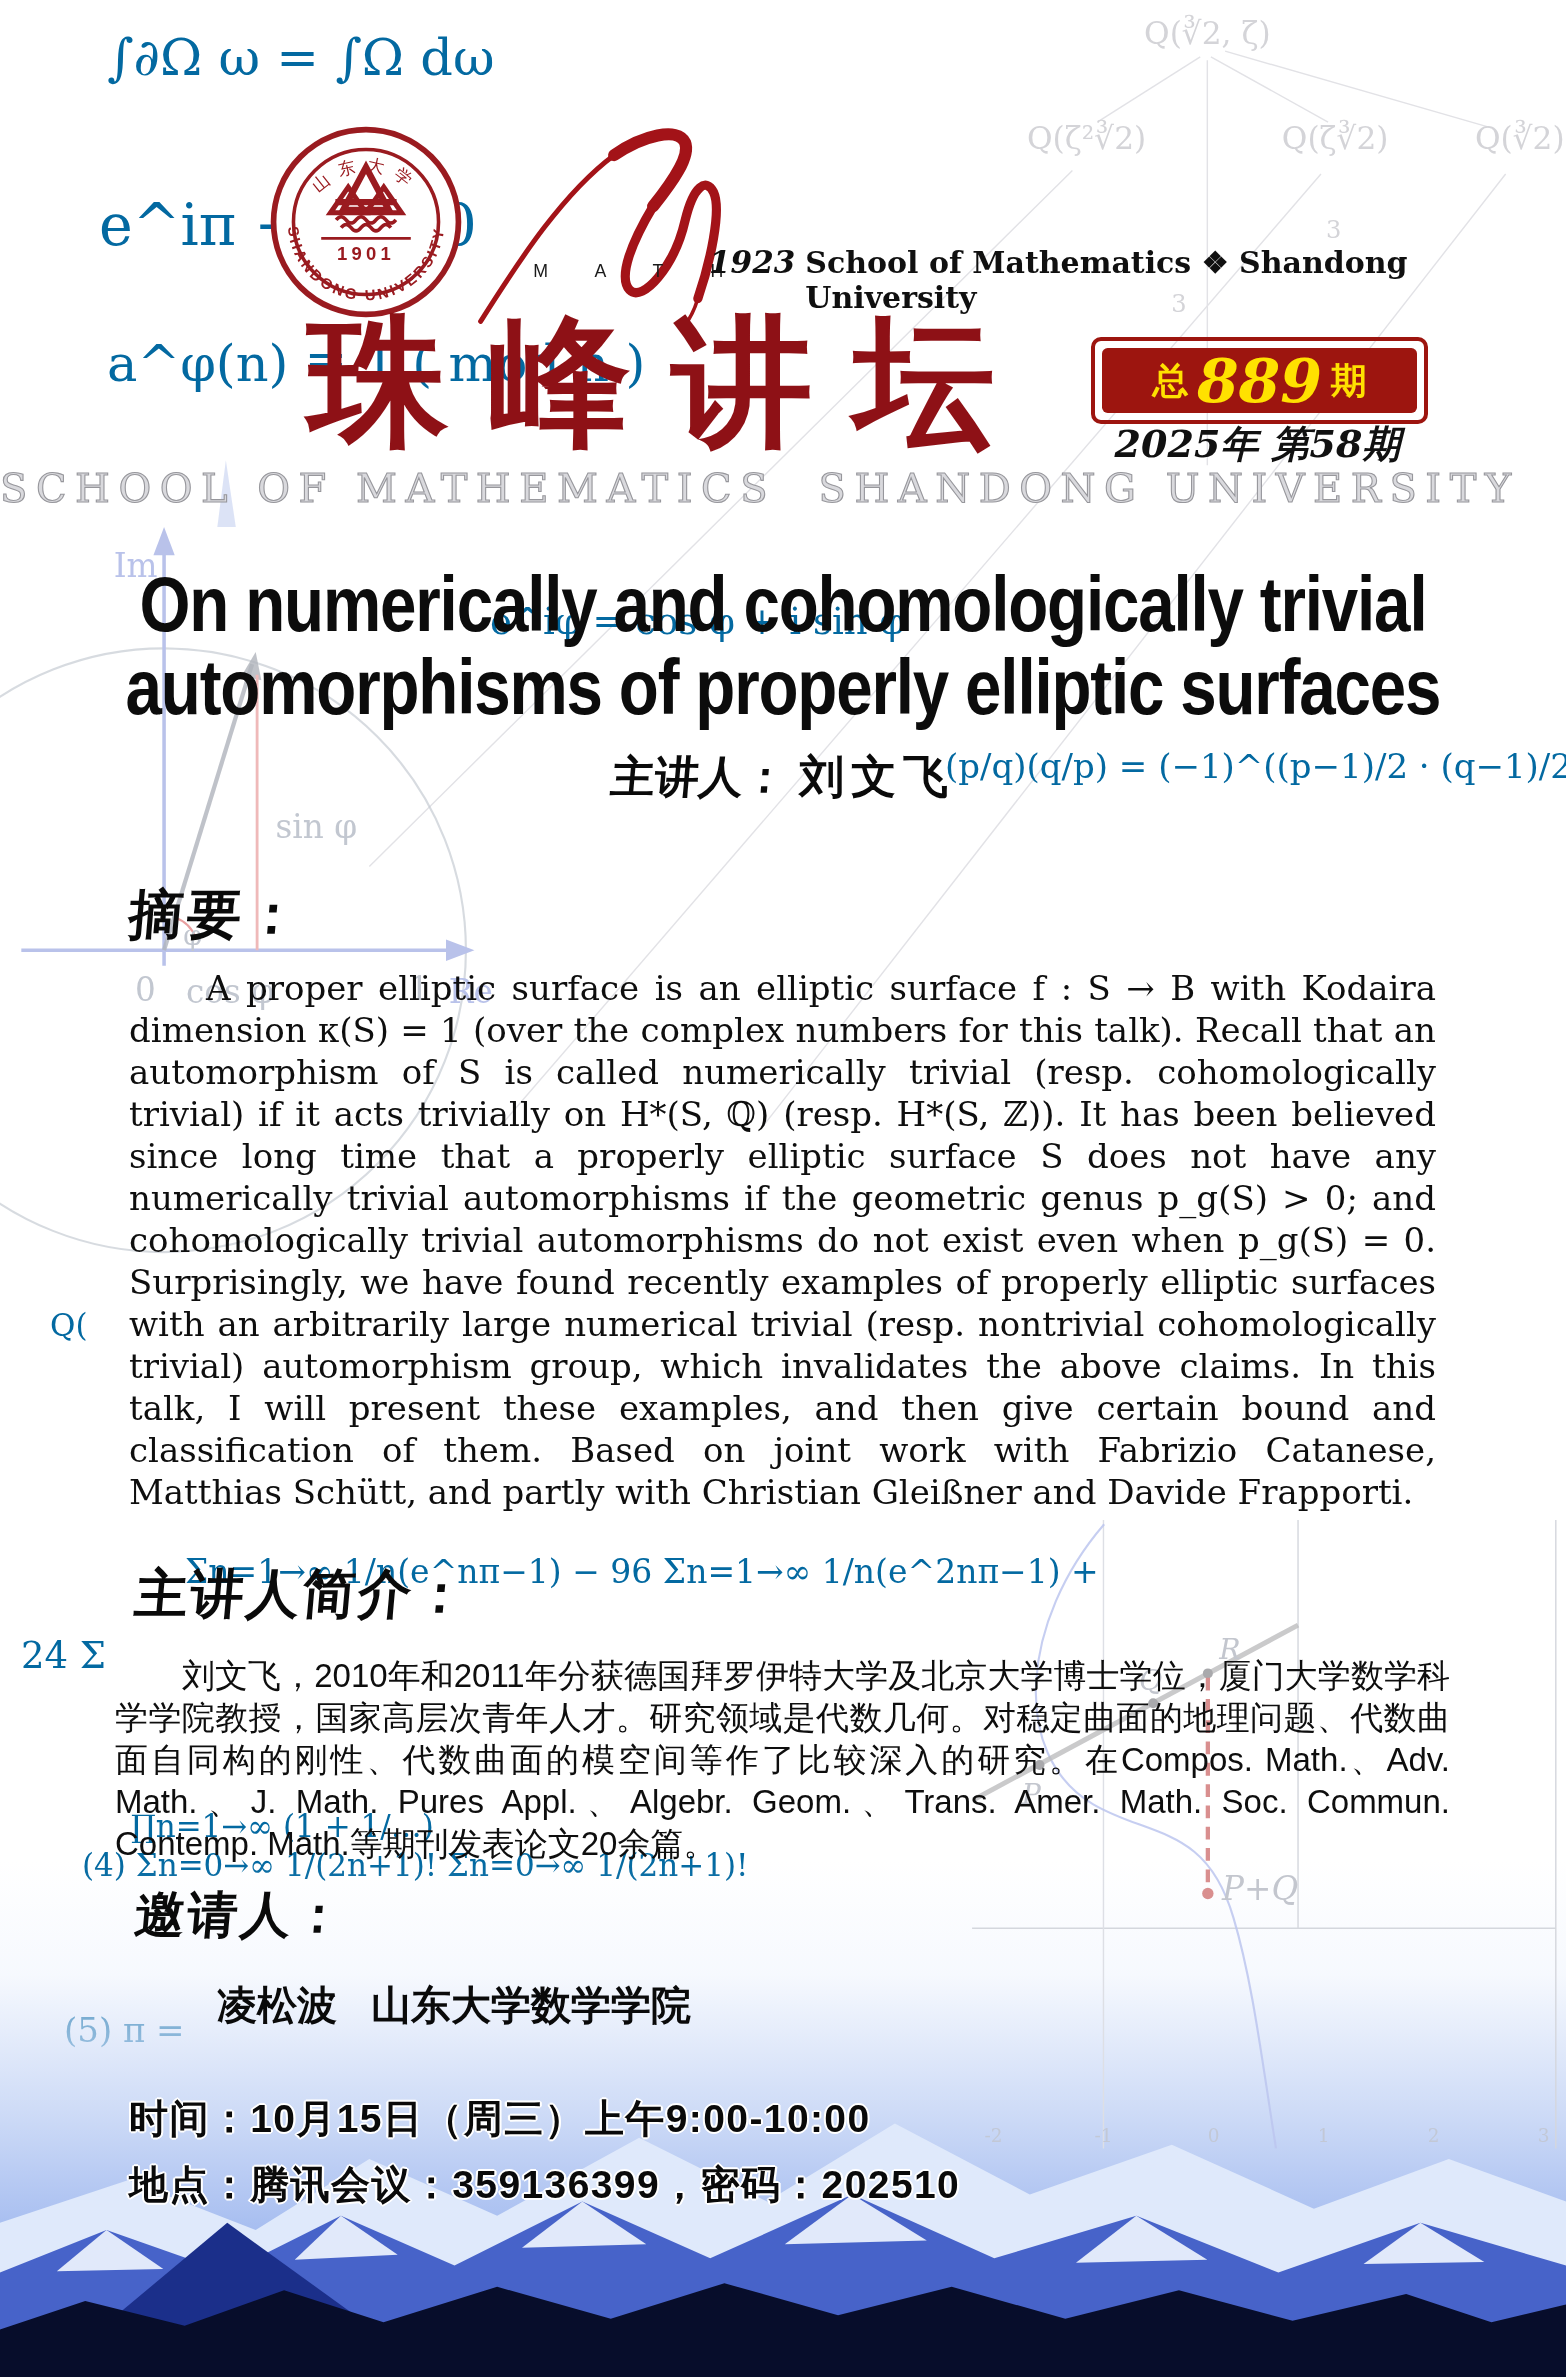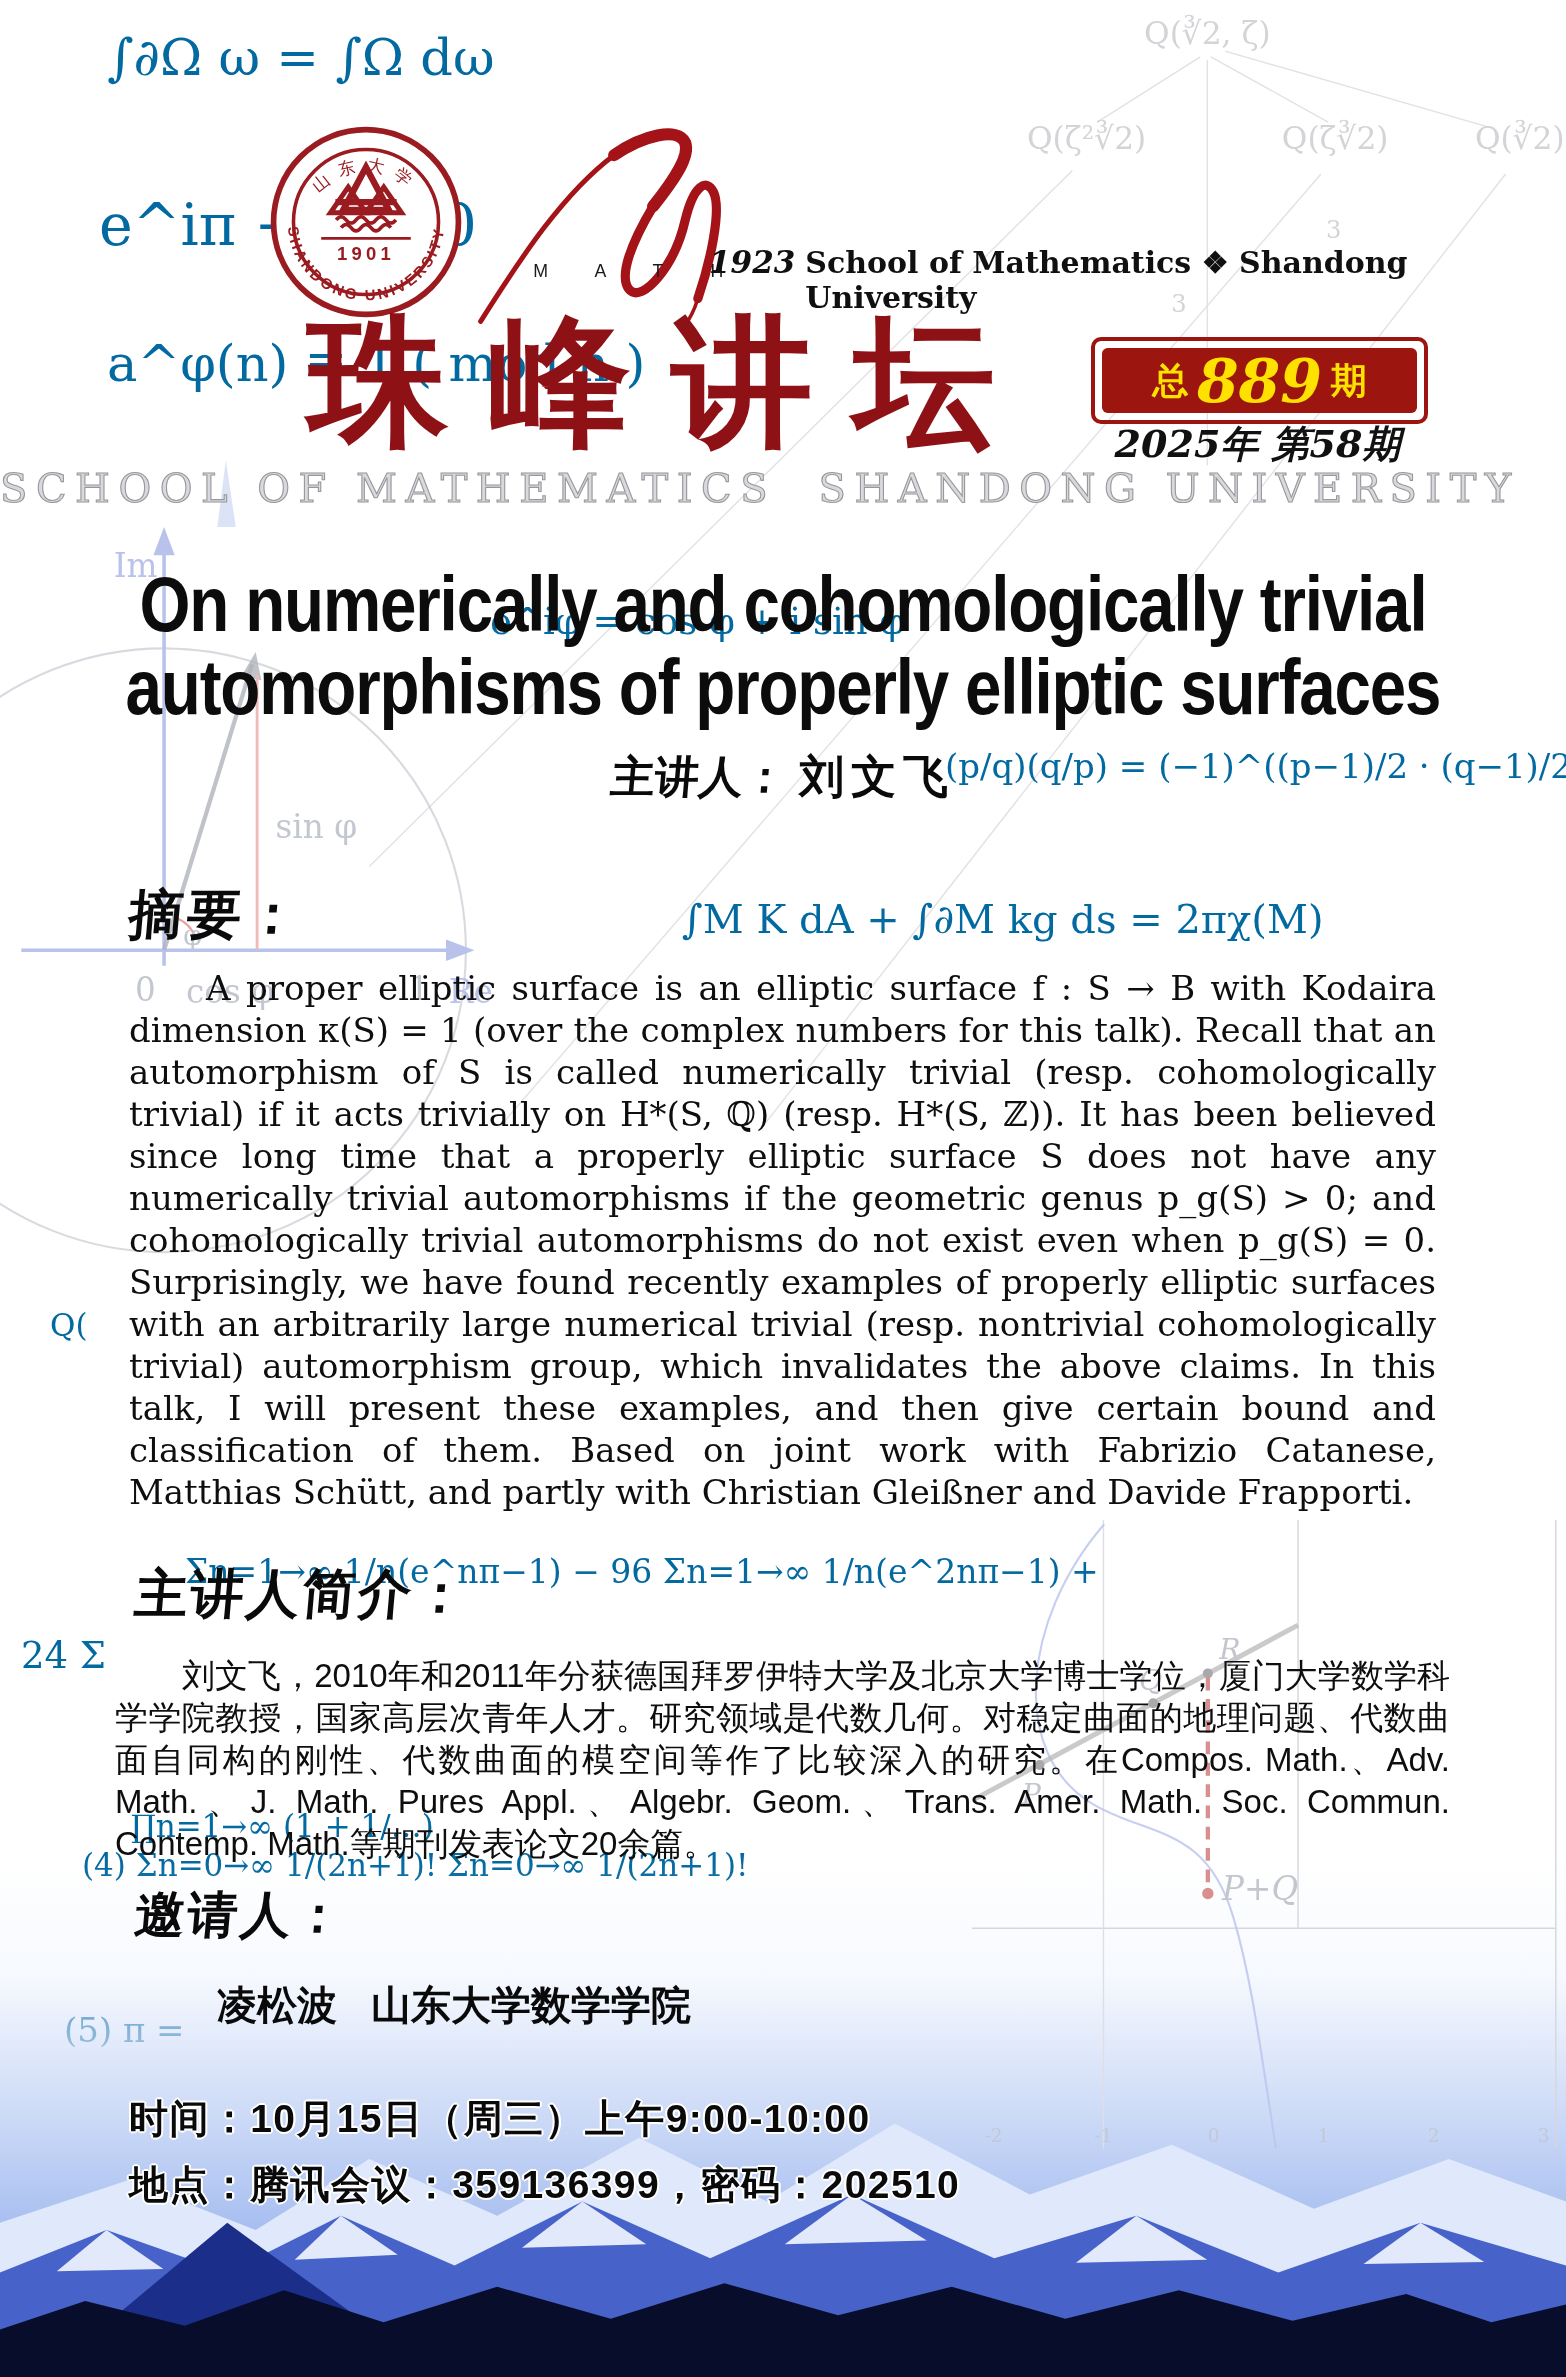--- a/index.html
+++ b/index.html
@@ -94,21 +94,20 @@
         <text x="576" y="1408">1</text>
       </g>
     </g>
   </svg>
 
   <div class="wm" style="left:107px;top:28px;font-size:51px;">∫∂Ω ω = ∫Ω dω</div>
   <div class="wm" style="left:99px;top:192px;font-size:57px;">e^iπ + 1 = 0</div>
   <div class="wm" style="left:107px;top:334px;font-size:51px;text-align:center;">a^φ(n) ≡ 1 ( mod n )</div>
   <div class="wm" style="left:490px;top:600px;font-size:37px;">e^iφ = cos φ + i sin φ</div>
   <div class="wm" style="left:945px;top:746px;font-size:34px;">(p/q)(q/p) = (−1)^((p−1)/2 · (q−1)/2)</div>
-  <div class="wm" style="left:682px;top:896px;font-size:40px;">∫M K dA + ∫∂M kg ds = 2πχ(M)</div>
   <div class="wm" style="left:185px;top:1552px;font-size:33px;">Σn=1→∞ 1/n(e^nπ−1) − 96 Σn=1→∞ 1/n(e^2nπ−1) +</div>
   <div class="wm" style="left:21px;top:1634px;font-size:37px;">24 Σ</div>
   <div class="wm" style="left:82px;top:1847px;font-size:31px;">(4)  Σn=0→∞ 1/(2n+1)!   Σn=0→∞ 1/(2n+1)!</div>
   <div class="wm" style="left:131px;top:1808px;font-size:31px;">∏n=1→∞ (1 + 1/…)</div>
   <div class="wm" style="left:64px;top:2010px;font-size:34px;">(5) π =</div>
   <div class="wm" style="left:50px;top:1307px;font-size:31px;">Q(</div>
 
   <div class="band"></div>
 
   <svg class="plot-svg" width="591" height="632" viewBox="0 0 832 890">

